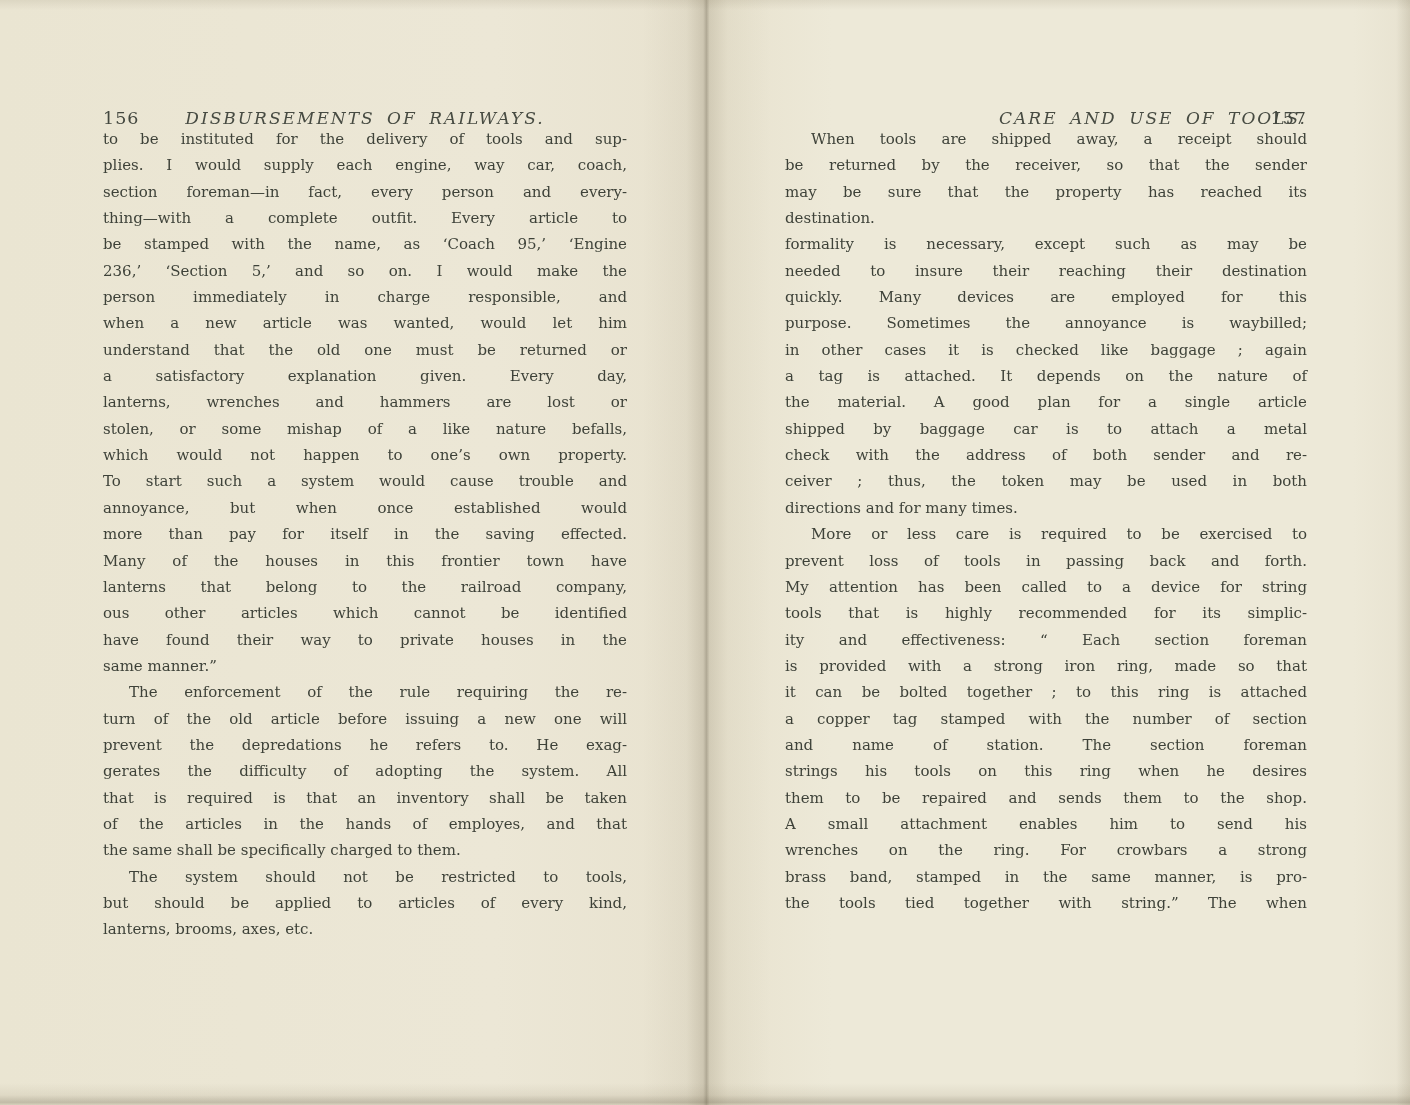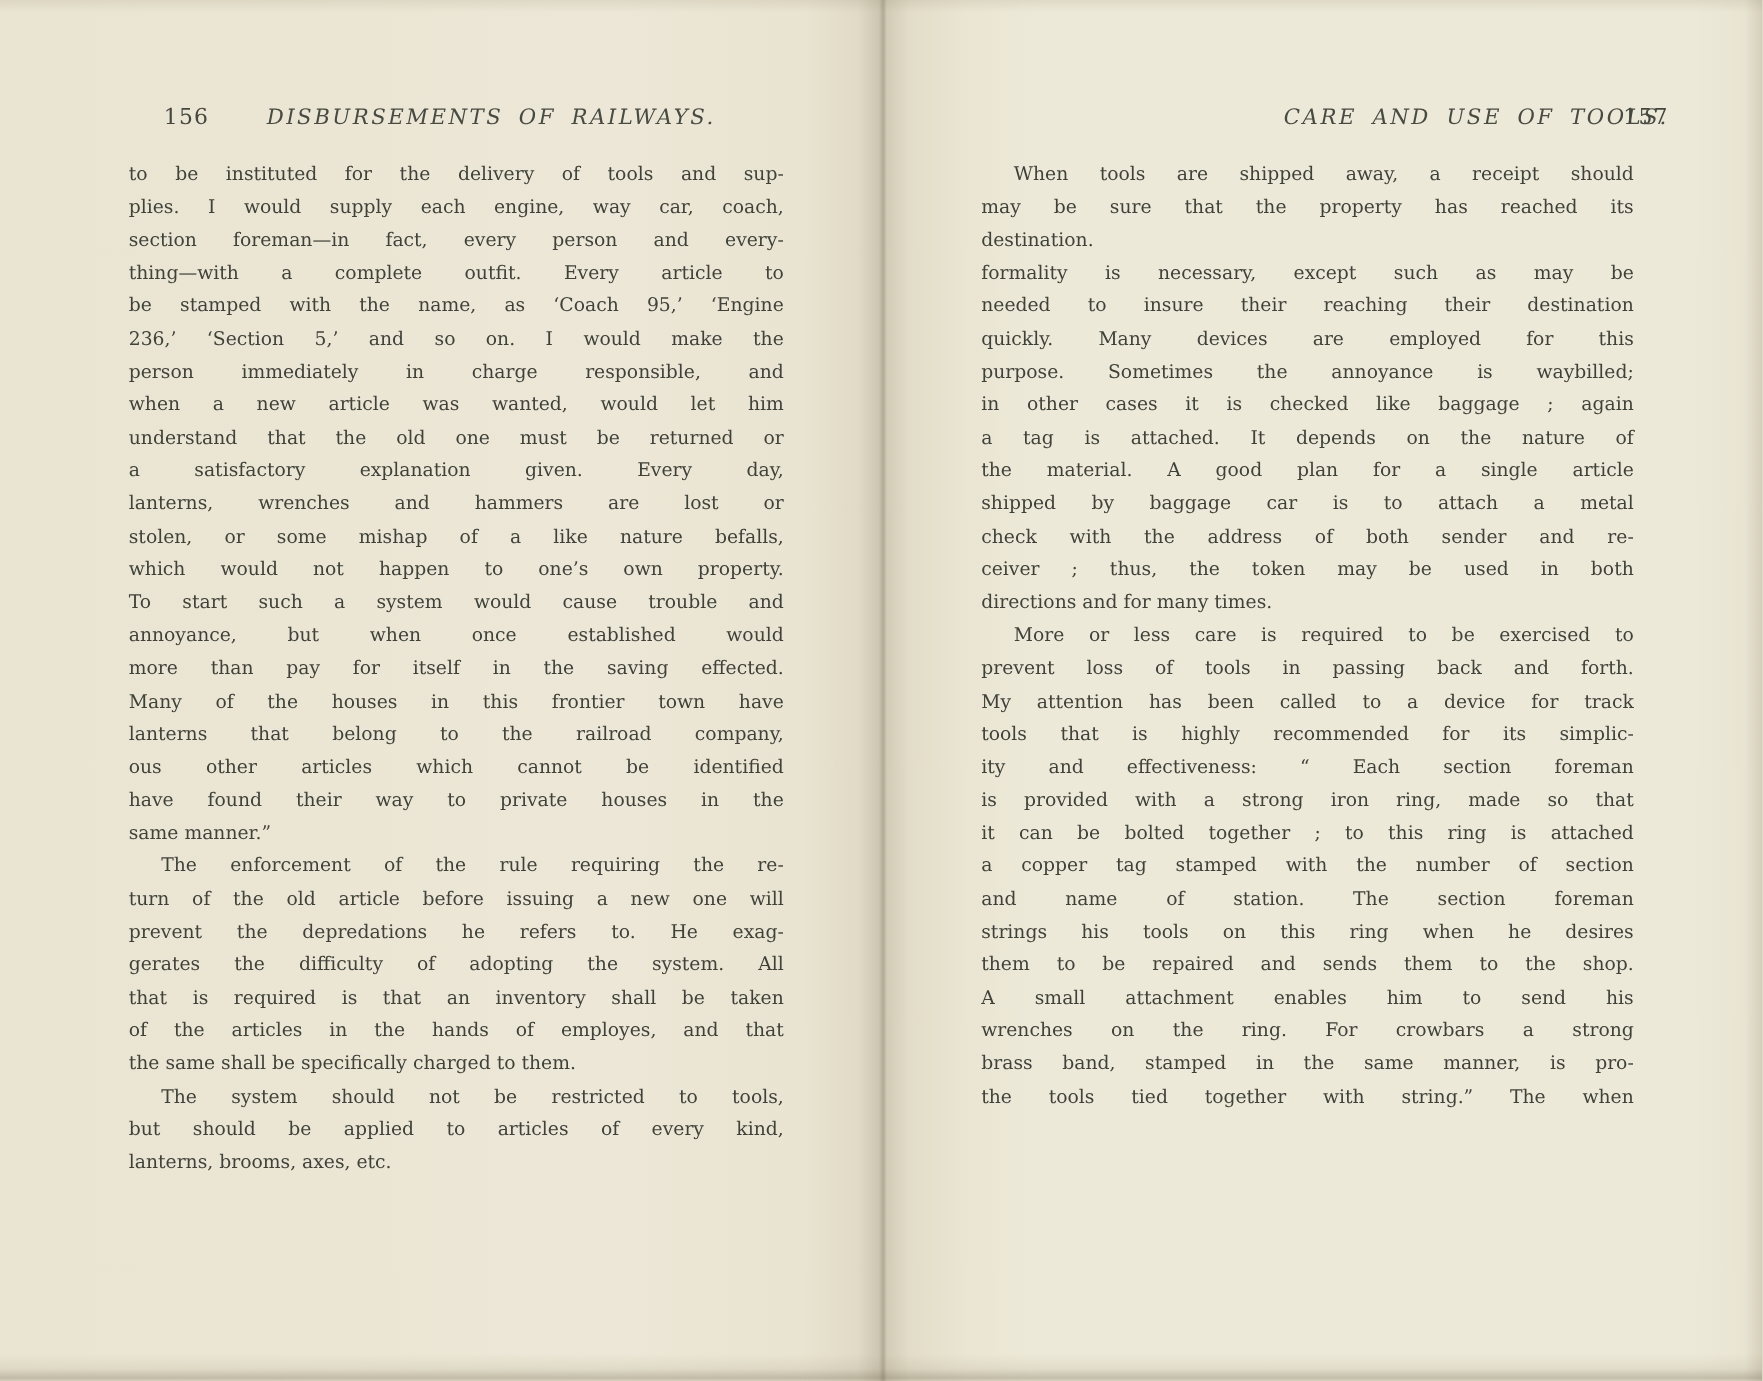--- a/index.html
+++ b/index.html
@@ -18,24 +18,23 @@
   .page {
     position: absolute;
     top: 0;
     height: 1105px;
   }
   .page-left  { left: 0;     width: 705px; background: linear-gradient(90deg, #eae5d2 0%, #ece7d6 70%, #e8e2cf 100%); }
   .page-right { left: 705px; width: 705px; background: linear-gradient(90deg, #e7e1cd 0%, #ede9d8 18%, #ede9d8 92%, #e7e2d0 100%); }
 
   .running-head {
     position: absolute;
-    top: 84px;
+    top: 108px;
     height: 26px;
     color: #474b42;
-    margin-left: 28px;
   }
   .head-title {
     position: absolute;
     top: 0;
     text-align: center;
     font-style: italic;
     font-size: 17px;
     letter-spacing: 2px;
     word-spacing: 5px;
     white-space: nowrap;
@@ -158,36 +157,37 @@
       </div>
   </div>
 
   <div class="page page-right">
     <div class="running-head" style="left:0; width:705px;">
       <span class="head-title" style="left:80px; width:522px;text-align:right;">CARE AND USE OF TOOLS.</span>
       <span class="page-num" style="left:80px; width:522px; text-align:right;">157</span>
     </div>
     <div class="text-block" id="right-text" style="left:80px; width:522px;">
         <div class="line just indent">When tools are shipped away, a receipt should</div>
+        <div class="line just">be returned by the receiver, so that the sender</div>
         <div class="line just">may be sure that the property has reached its</div>
         <div class="line">destination.</div>
         <div class="line just">formality is necessary, except such as may be</div>
         <div class="line just">needed to insure their reaching their destination</div>
         <div class="line just">quickly.  Many devices are employed for this</div>
         <div class="line just">purpose.  Sometimes the annoyance is waybilled;</div>
         <div class="line just">in other cases it is checked like baggage ; again</div>
         <div class="line just">a tag is attached.  It depends on the nature of</div>
         <div class="line just">the material.  A good plan for a single article</div>
         <div class="line just">shipped by baggage car is to attach a metal</div>
         <div class="line just">check with the address of both sender and re-</div>
         <div class="line just">ceiver ; thus, the token may be used in both</div>
         <div class="line">directions and for many times.</div>
         <div class="line just indent">More or less care is required to be exercised to</div>
         <div class="line just">prevent loss of tools in passing back and forth.</div>
-        <div class="line just">My attention has been called to a device for track</div>
+        <div class="line just">My attention has been called to a device for string</div>
         <div class="line just">tools that is highly recommended for its simplic-</div>
         <div class="line just">ity and effectiveness:  “ Each section foreman</div>
         <div class="line just">is provided with a strong iron ring, made so that</div>
         <div class="line just">it can be bolted together ; to this ring is attached</div>
         <div class="line just">a copper tag stamped with the number of section</div>
         <div class="line just">and name of station.  The section foreman</div>
         <div class="line just">strings his tools on this ring when he desires</div>
         <div class="line just">them to be repaired and sends them to the shop.</div>
         <div class="line just">A small attachment enables him to send his</div>
         <div class="line just">wrenches on the ring.  For crowbars a strong</div>

